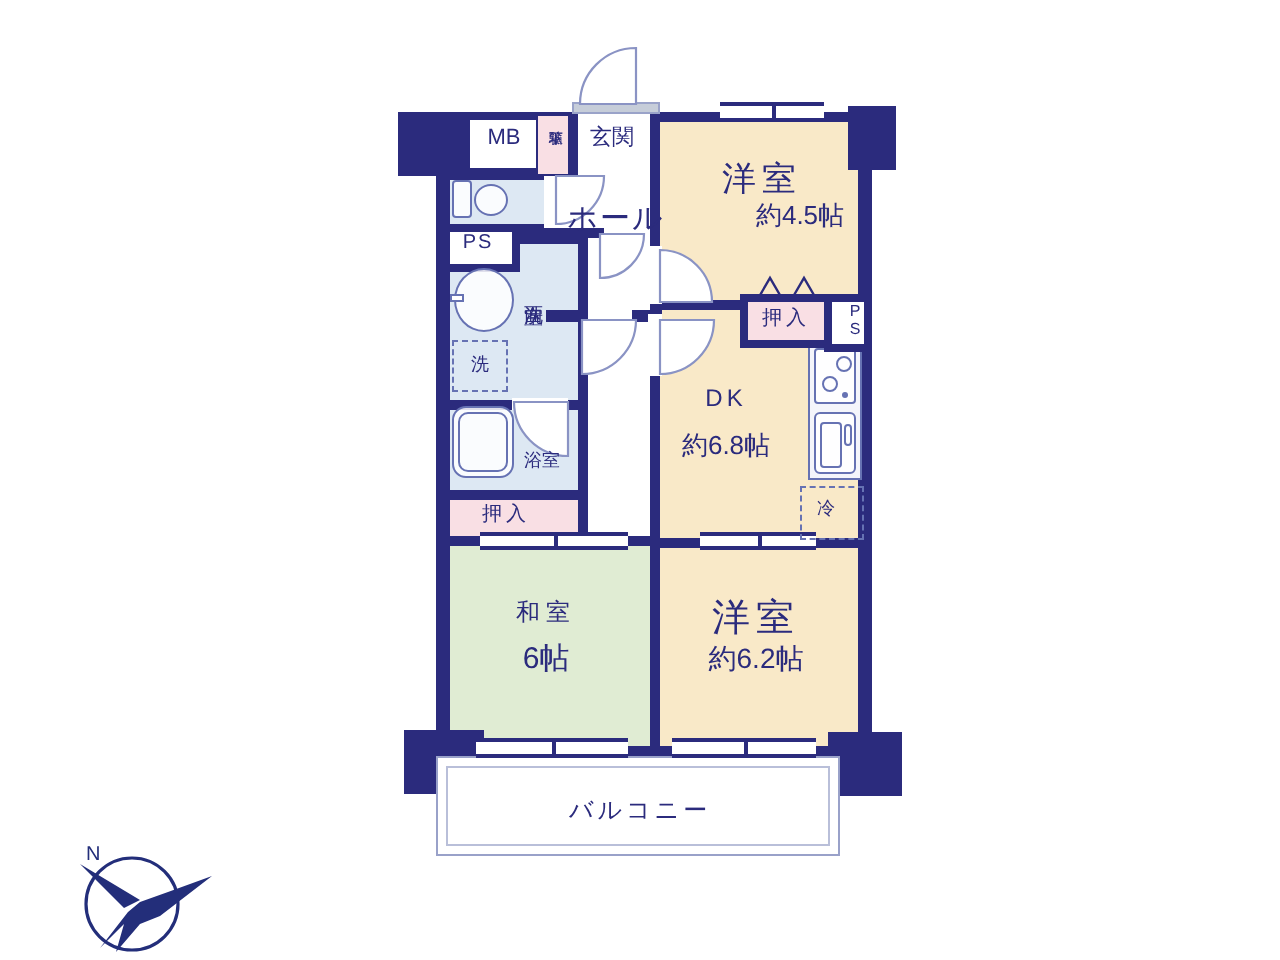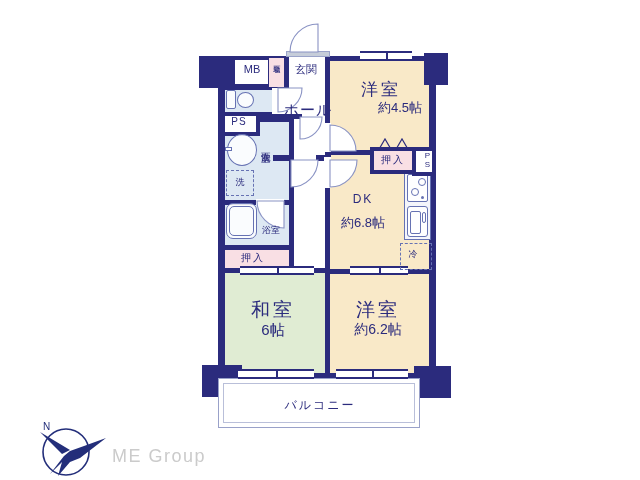--- a/index.html
+++ b/index.html
@@ -122,26 +122,25 @@
 
   <div class="room" style="left:370px;top:147px;width:46px;height:27px;background:#f9dfe4;border-width:4px;"></div>
   <div class="room" style="left:412px;top:147px;width:24px;height:29px;background:#fff;border-width:4px;"></div>
   <div class="lbl" style="left:393px;top:155px;font-size:10px;letter-spacing:2px;">押入</div>
   <div class="vlbl" style="left:427px;top:151px;font-size:8px;">PS</div>
 
   <div class="lbl" style="left:363px;top:193px;font-size:12px;letter-spacing:2px;">DK</div>
   <div class="lbl" style="left:363px;top:216px;font-size:13px;">約6.8帖</div>
   <div class="lbl" style="left:413px;top:250px;font-size:9px;">冷</div>
 
-  <div class="lbl" style="left:273px;top:300px;font-size:19px;letter-spacing:3px;">和室</div>
+  <div class="lbl" style="left:273px;top:300px;font-size:12px;letter-spacing:3px;">和室</div>
   <div class="lbl" style="left:273px;top:322px;font-size:15px;">6帖</div>
   <div class="lbl" style="left:378px;top:300px;font-size:19px;letter-spacing:3px;">洋室</div>
   <div class="lbl" style="left:378px;top:322px;font-size:14px;">約6.2帖</div>
   <div class="lbl" style="left:320px;top:399px;font-size:12px;letter-spacing:2px;">バルコニー</div>
 
   <svg width="80" height="62" viewBox="0 0 80 62" style="left:36px;top:418px;">
     <circle cx="30" cy="34" r="23" fill="none" stroke="#232e7a" stroke-width="1.6"></circle>
     <path fill="#232e7a" d="M4,14 L34,32 L26,36 Z M14,56 L28,38 L34,33 L48,28 L70,20 L44,40 L34,44 L22,58 L26,44 Z"></path>
     <text x="7" y="12" font-size="10" fill="#232e7a" font-family="Liberation Sans, sans-serif">N</text>
   </svg>
-  <div class="abs" style="left:112px;top:446px;font-size:18px;color:#cbcbcb;letter-spacing:1.5px;">ME Group</div>
 
 </div>
 
 </body></html>

